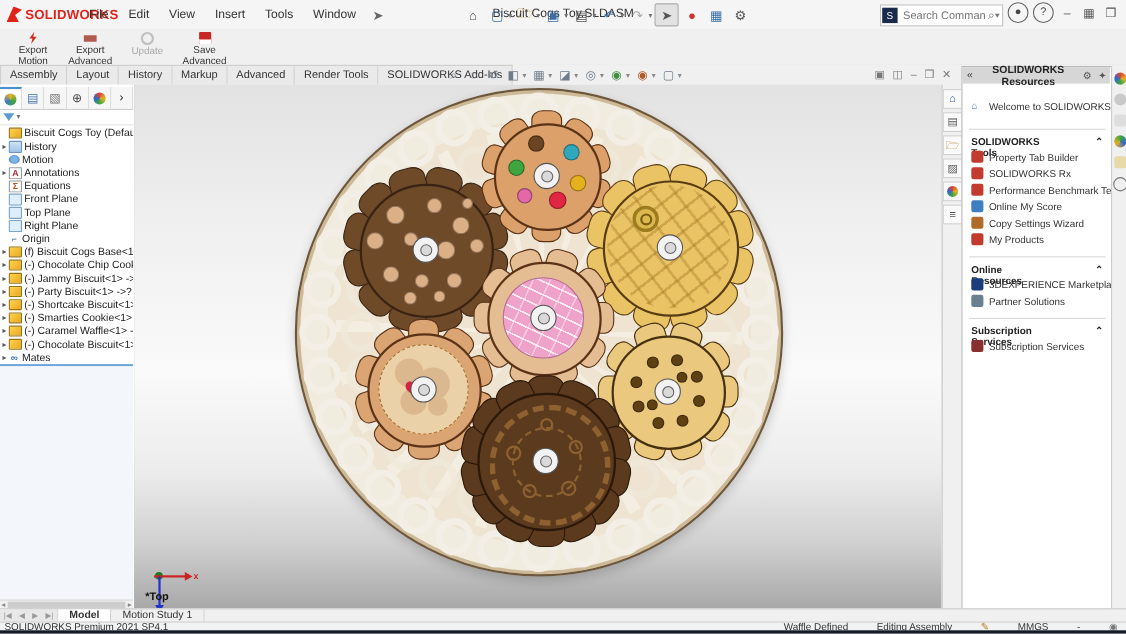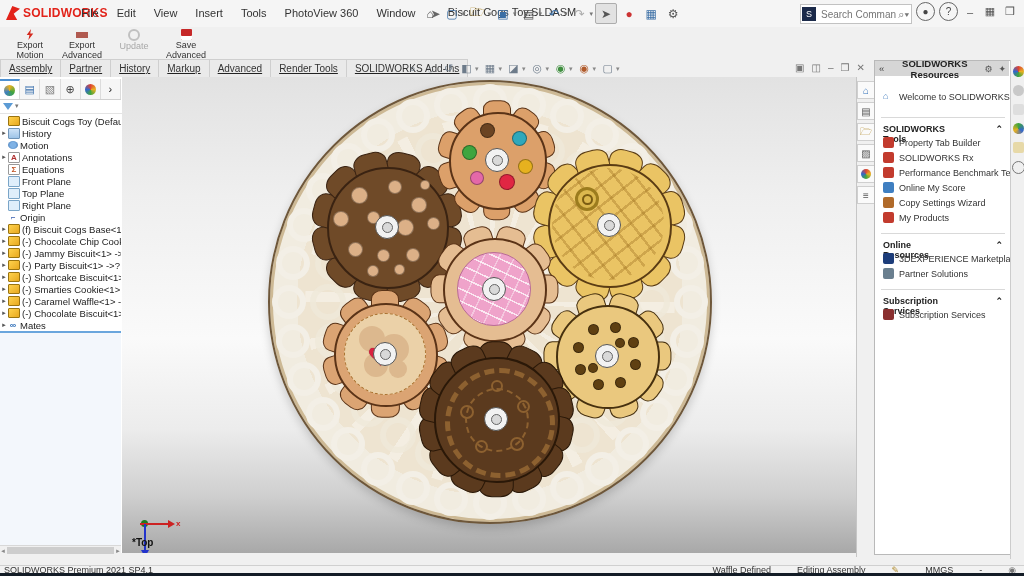--- a/index.html
+++ b/index.html
@@ -32,21 +32,21 @@
   .ribbon{left:0;top:27px;width:1024px;height:32px;background:#f0f0f0;border-bottom:1px solid #d5d5d5;}
   .rb{position:absolute;top:1px;width:44px;height:30px;text-align:center;font-size:9px;line-height:10px;color:#333;}
   .rb.disabled{color:#a8a8a8;}
   .bolt{clip-path:polygon(60% 0,20% 55%,45% 55%,35% 100%,80% 40%,52% 40%);background:#d42a1e;width:11px;height:11px;margin:1px auto 0;}
   .gearx{background:#b05a50;clip-path:polygon(0 20%,100% 20%,100% 80%,0 80%);width:12px;height:10px;margin:2px auto 0;border-radius:2px;}
   .upd{border:2px solid #c0c0c0;border-radius:50%;width:8px;height:8px;margin:1px auto 0;}
   .floppy{background:#c62828;width:11px;height:11px;margin:1px auto 0;border-radius:1px;box-shadow:inset 0 -4px 0 #fff,inset 0 -5px 0 #c62828;}
 
   
   .tabrow{left:0;top:59px;width:1024px;height:18px;background:#f0f0f0;}
-  .doctabs{display:flex;height:18px;align-items:flex-end;text-decoration:underline;}
+  .doctabs{display:flex;height:18px;align-items:flex-end;}
   .dtab{padding:0 8px;line-height:17px;font-size:10px;color:#333;border:1px solid #cfcfcf;border-bottom:0;border-left:0;background:#eaeaea;white-space:nowrap;}
   .dtab:first-child{border-left:1px solid #cfcfcf;}
   .dtab.active{background:#fff;font-weight:bold;}
 
   
   .headsup{left:406px;top:61px;height:15px;display:flex;gap:5px;align-items:center;color:#6d7b8a;font-size:11px;}
   .hic{width:13px;text-align:center;}
   .hcaret{font-size:7px;color:#888;margin-left:-3px;}
   .vwbtns{left:795px;top:62px;display:flex;gap:7px;color:#777;font-size:10px;align-items:center;}
 
@@ -142,21 +142,20 @@
     <div class="abs logo">
       <span class="logo-mark"></span>
       <span class="logo-text">SOLIDWORKS</span>
     </div>
     <div class="abs menus" id="menubar">
         <div class="menu-item">File</div>
         <div class="menu-item">Edit</div>
         <div class="menu-item">View</div>
         <div class="menu-item">Insert</div>
         <div class="menu-item">Tools</div>
-        <div class="menu-item">PhotoView 360</div>
         <div class="menu-item">Window</div>
         <div class="pin-glyph">➤</div>
       </div>
     <div class="abs title-center">Biscuit Cogs Toy.SLDASM</div>
     <div class="abs searchbox">
       <span class="search-badge">S</span>
       <input placeholder="Search Commands" style="">
       <span class="search-mag">⌕▾</span>
     </div>
     <div class="abs tb-right">
@@ -206,21 +205,21 @@
       <div class="rb" style="left: 164px;">
         <div class="floppy"></div>
         <div>Save </div>
         <div>Advanced</div>
       </div>
     </div>
 
   <div class="abs tabrow">
     <div class="doctabs" id="doctabs">
         <div class="dtab">Assembly</div>
-        <div class="dtab">Partner</div>
+        <div class="dtab">Layout</div>
         <div class="dtab">History</div>
         <div class="dtab">Markup</div>
         <div class="dtab">Advanced</div>
         <div class="dtab">Render Tools</div>
         <div class="dtab">SOLIDWORKS Add-Ins</div>
       </div>
   </div>
 
   <div class="abs headsup">
     <span class="hic">⌕</span>
@@ -695,20 +694,30 @@
 
   <div class="abs fr-strip">
     <span class="fricon" style="background:conic-gradient(#d43,#e8b021,#3fa53f,#36c,#d43)"></span>
     <span class="fricon" style="background:#c9c9c9"></span>
     <span class="fricon" style="background:#dedede;border-radius:2px"></span>
     <span class="fricon" style="background:conic-gradient(#3fa53f,#36c,#e8b021,#3fa53f)"></span>
     <span class="fricon" style="background:#e7d9a8;border-radius:2px"></span>
     <span class="fricon" style="background:transparent;border:1px solid #777"></span>
   </div>
 
+  <div class="abs btabs">
+    <span class="bnav">
+        <span>|◀</span>
+        <span>◀</span>
+        <span>▶</span>
+        <span>▶|</span>
+      </span>
+    <span class="btab active">Model</span>
+    <span class="btab">Motion Study 1</span>
+  </div>
 
   <div class="abs statusbar">
     <span class="status-left">SOLIDWORKS Premium 2021 SP4.1</span>
     <span class="status-right">
       <span>Waffle Defined</span>
       <span>Editing Assembly</span>
       <span style="color:#b08a2a">✎</span>
       <span>MMGS</span>
       <span>-</span>
       <span style="color:#777">◉</span>

